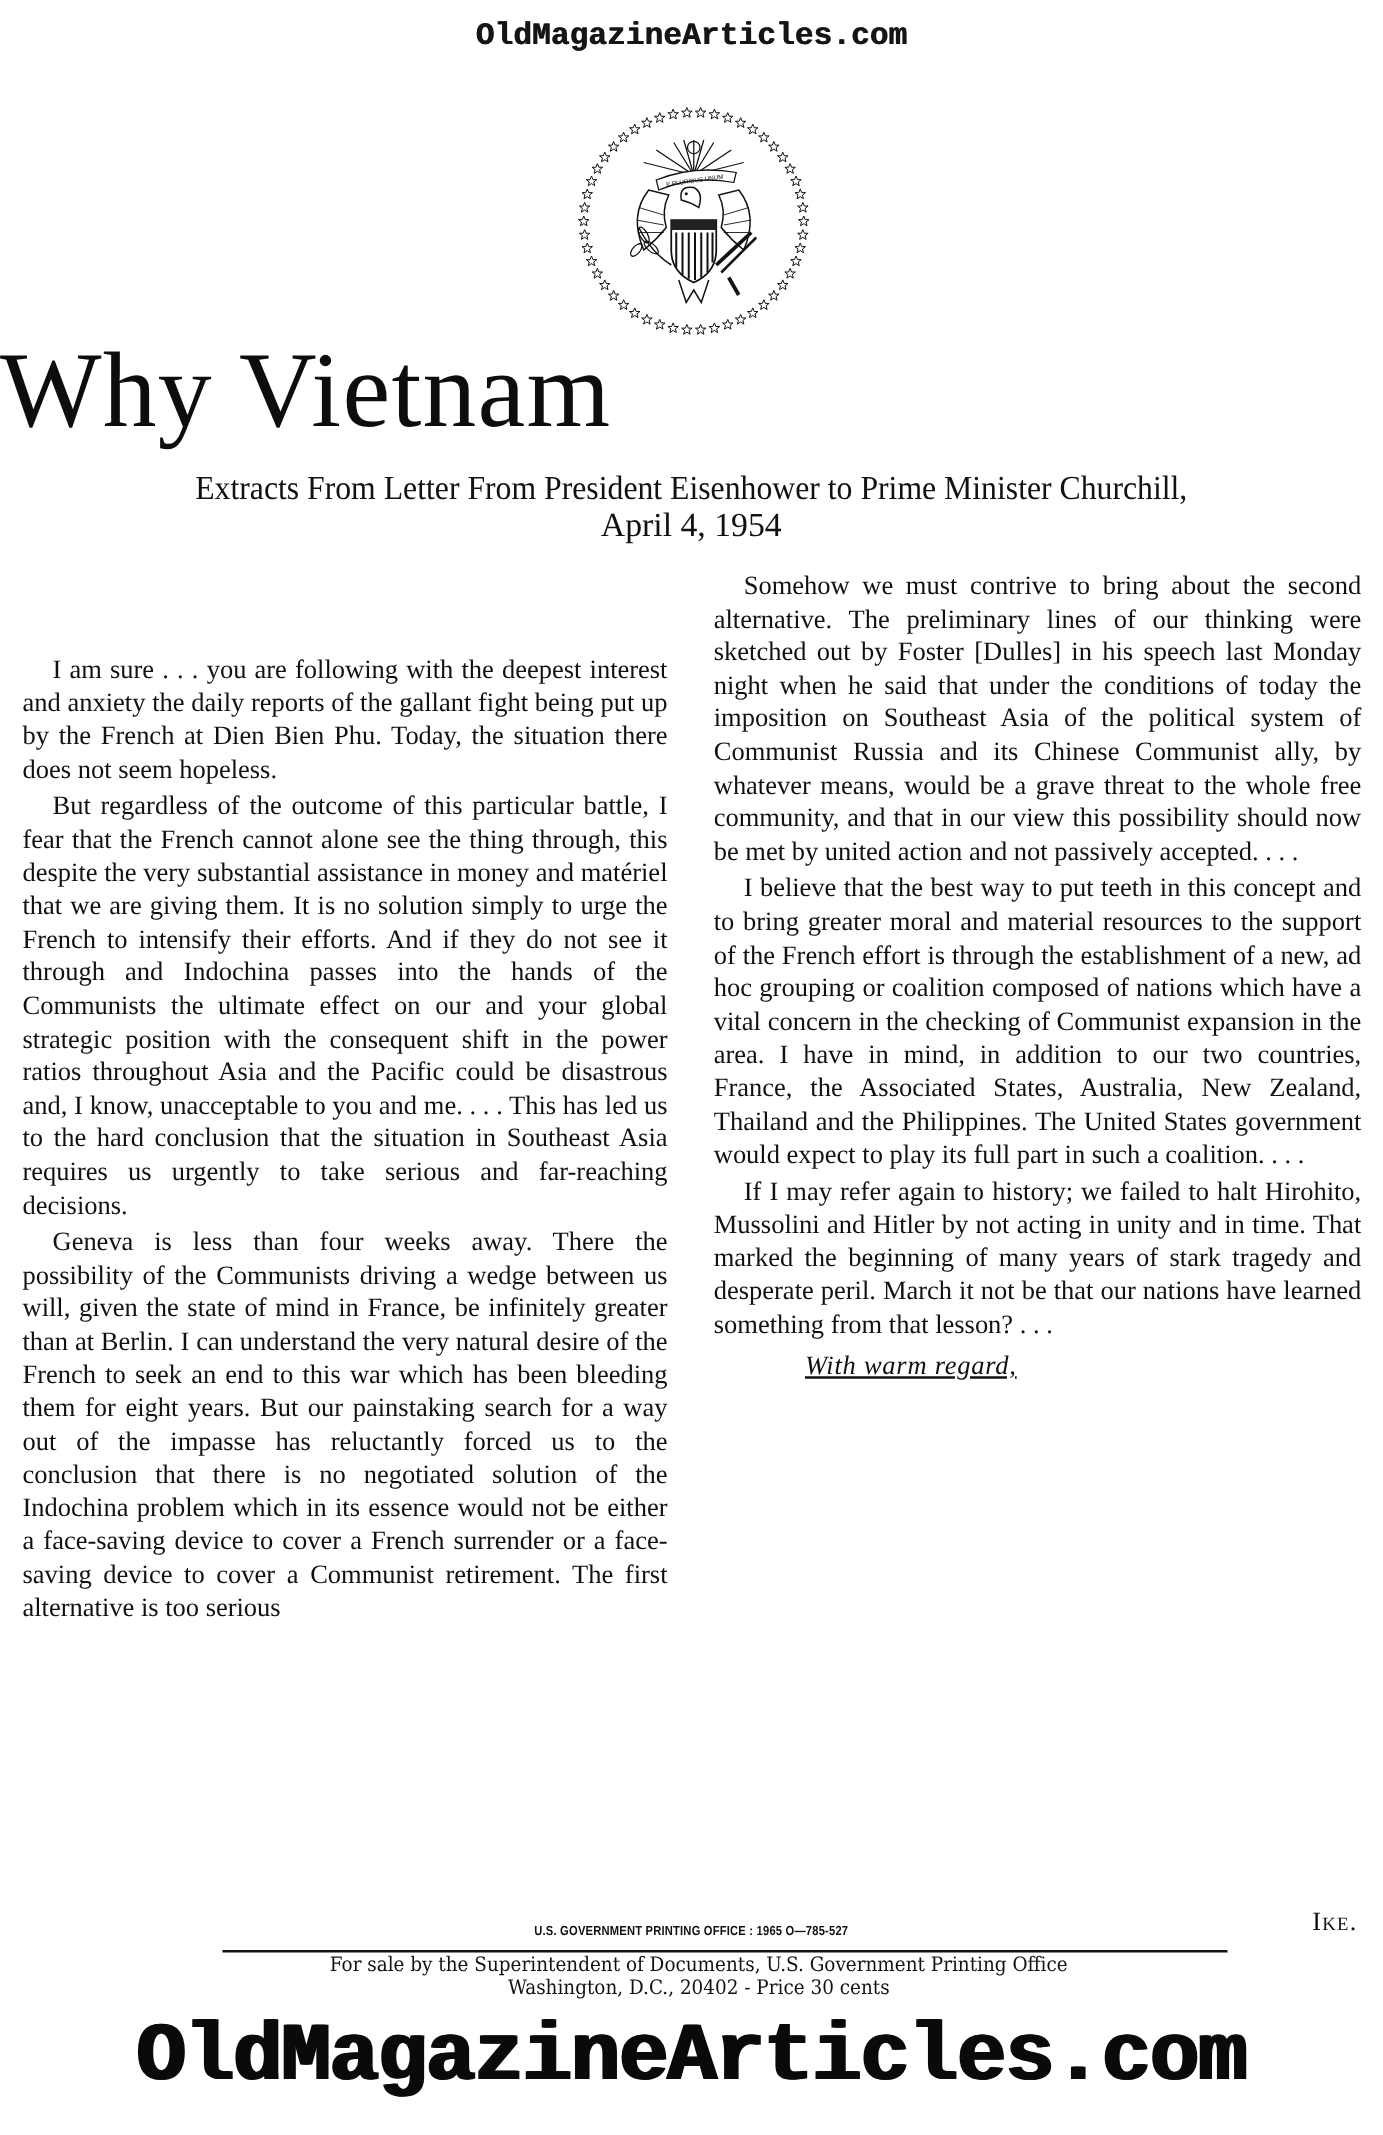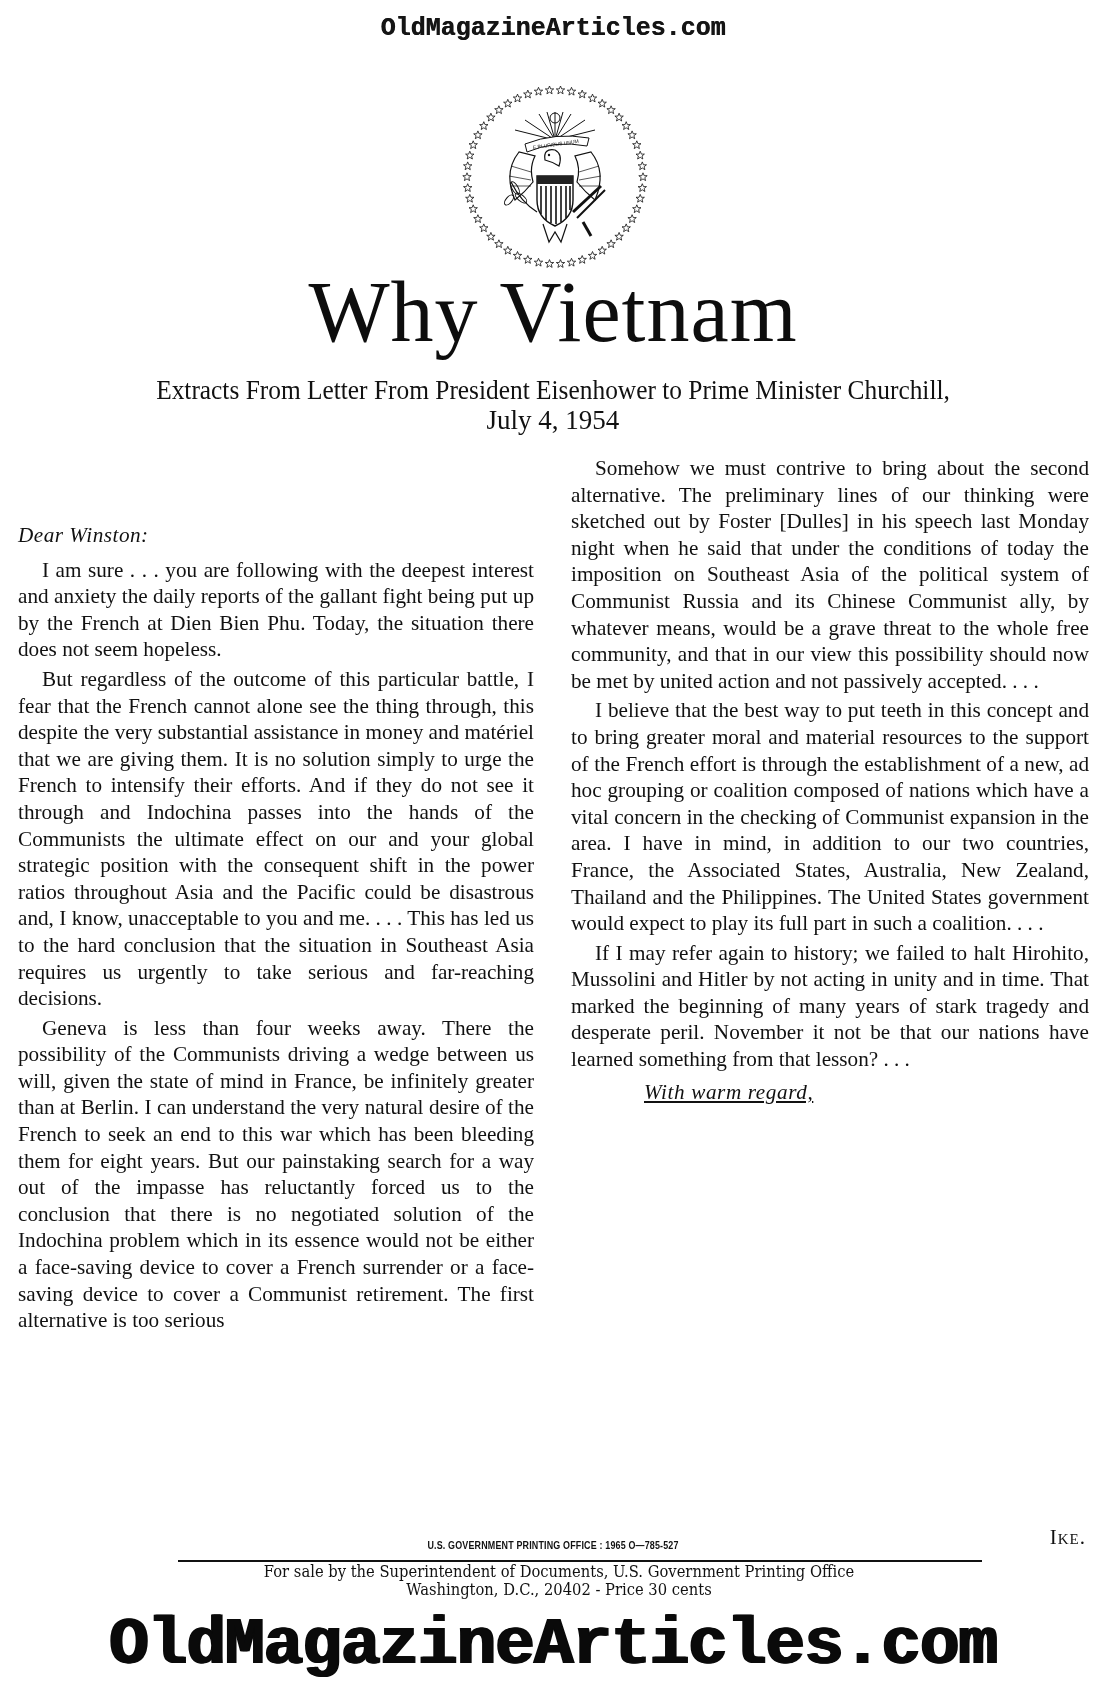--- a/index.html
+++ b/index.html
@@ -11,21 +11,21 @@
   .watermark-top {
     position: absolute; top: 14px; left: 0; width: 1106px; text-align: center;
     font-family: "Liberation Mono", "DejaVu Sans Mono", monospace;
     font-size: 25px; font-weight: bold; letter-spacing: 0px; color: #151515;
     text-shadow: 0.6px 0 0 #151515;
   }
   .seal {
     position: absolute; left: 459px; top: 82px; width: 192px; height: 190px;
   }
   .title {
-    position: absolute; top: 262px; left: 0; width: 1106px; text-align: center;
+    position: absolute; top: 262px; left: 0; width: 1106px; 
     font-size: 86px; line-height: 100px; letter-spacing: 1px; color: #0d0d0d;
   }
   .subtitle {
     position: absolute; top: 375px; left: 0; width: 1106px; text-align: center;
     font-size: 27px; line-height: 30px; color: #111;
     transform: scaleX(0.94); transform-origin: center;
   }
   .subtitle-date {
     position: absolute; top: 405px; left: 0; width: 1106px; text-align: center;
     font-size: 27px; line-height: 30px; color: #111;
@@ -187,33 +187,32 @@
     <ellipse cx="50" cy="118" rx="3" ry="6" fill="none" stroke="#111" transform="rotate(40 50 118)"></ellipse>
 
     <path d="M114,130 L142,104" stroke="#111" stroke-width="3"></path>
     <path d="M118,136 L146,108" stroke="#111" stroke-width="2"></path>
     <path d="M124,140 L132,154" stroke="#111" stroke-width="3"></path>
   </svg>
 </div>
 
 <div class="title">Why Vietnam</div>
 <div class="subtitle">Extracts From Letter From President Eisenhower to Prime Minister Churchill,</div>
-<div class="subtitle-date">July 4, 1954</div>
+<div class="subtitle-date">April 4, 1954</div>
 
 <div class="col col-left">
-  <p class="salutation">Dear Winston:</p>
   <p>I am sure . . . you are following with the deepest interest and anxiety the daily reports of the gallant fight being put up by the French at Dien Bien Phu.  Today, the situation there does not seem hopeless.</p>
   <p>But regardless of the outcome of this particular battle, I fear that the French cannot alone see the thing through, this despite the very substantial assistance in money and matériel that we are giving them.  It is no solution simply to urge the French to intensify their efforts.  And if they do not see it through and Indochina passes into the hands of the Communists the ultimate effect on our and your global strategic position with the consequent shift in the power ratios throughout Asia and the Pacific could be disastrous and, I know, unacceptable to you and me. . . . This has led us to the hard conclusion that the situation in Southeast Asia requires us urgently to take serious and far-reaching decisions.</p>
   <p>Geneva is less than four weeks away.  There the possibility of the Communists driving a wedge between us will, given the state of mind in France, be infinitely greater than at Berlin.  I can understand the very natural desire of the French to seek an end to this war which has been bleeding them for eight years.  But our painstaking search for a way out of the impasse has reluctantly forced us to the conclusion that there is no negotiated solution of the Indochina problem which in its essence would not be either a face-saving device to cover a French surrender or a face-saving device to cover a Communist retirement.  The first alternative is too serious</p>
 </div>
 
 <div class="col col-right">
   <p>Somehow we must contrive to bring about the second alternative.  The preliminary lines of our thinking were sketched out by Foster [Dulles] in his speech last Monday night when he said that under the conditions of today the imposition on Southeast Asia of the political system of Communist Russia and its Chinese Communist ally, by whatever means, would be a grave threat to the whole free community, and that in our view this possibility should now be met by united action and not passively accepted. . . .</p>
   <p>I believe that the best way to put teeth in this concept and to bring greater moral and material resources to the support of the French effort is through the establishment of a new, ad hoc grouping or coalition composed of nations which have a vital concern in the checking of Communist expansion in the area.  I have in mind, in addition to our two countries, France, the Associated States, Australia, New Zealand, Thailand and the Philippines.  The United States government would expect to play its full part in such a coalition. . . .</p>
-  <p>If I may refer again to history; we failed to halt Hirohito, Mussolini and Hitler by not acting in unity and in time.  That marked the beginning of many years of stark tragedy and desperate peril.  November it not be that our nations have learned something from that lesson? . . .</p>
+  <p>If I may refer again to history; we failed to halt Hirohito, Mussolini and Hitler by not acting in unity and in time.  That marked the beginning of many years of stark tragedy and desperate peril.  March it not be that our nations have learned something from that lesson? . . .</p>
   <p class="closing">With warm regard,</p>
 </div>
 
 <div class="signature">Ike.</div>
 
 <div class="gpo-line">U.S. GOVERNMENT PRINTING OFFICE : 1965   O—785-527</div>
 <div class="rule"></div>
 <div class="sale-line1">For sale by the Superintendent of Documents, U.S. Government Printing Office</div>
 <div class="sale-line2">Washington, D.C., 20402 - Price 30 cents</div>
 

